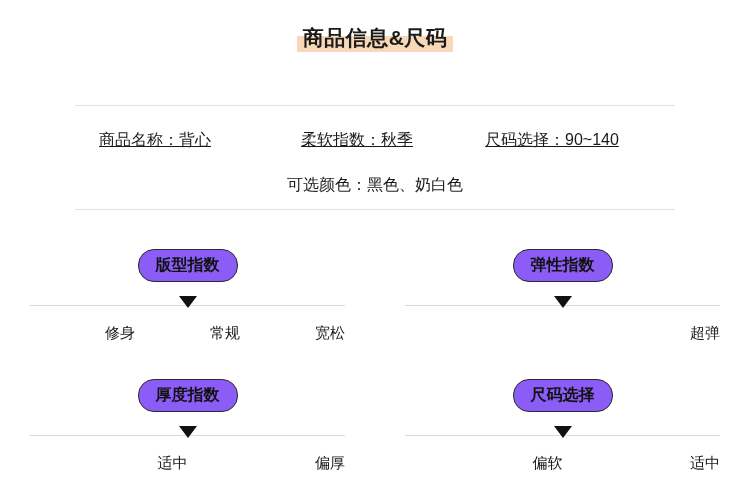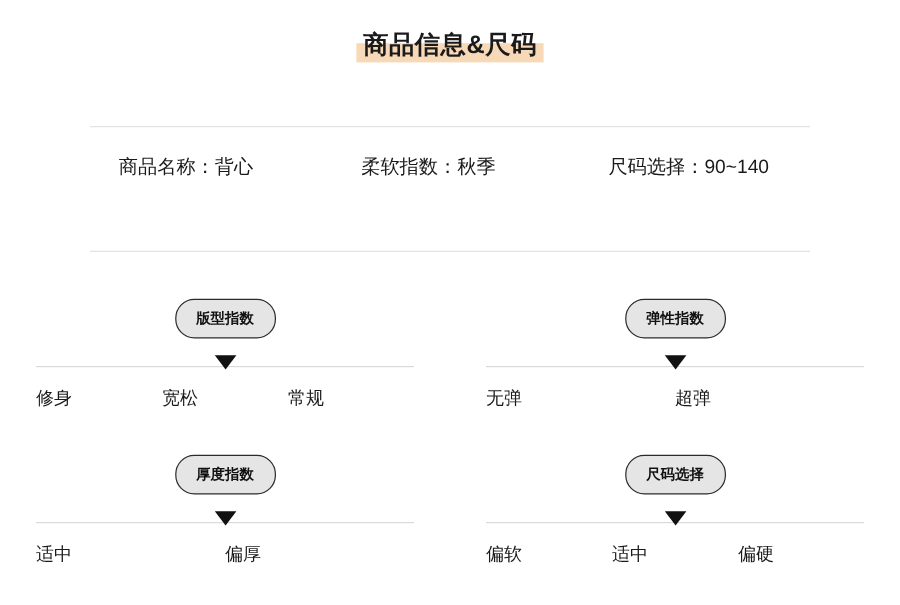--- a/index.html
+++ b/index.html
@@ -73,25 +73,26 @@
   .divider.bottom { top: 209px; }
 
   .info-row-1 {
     position: absolute;
     top: 127px;
     left: 75px;
     width: 600px;
     height: 26px;
     display: flex;
     align-items: center;
+    text-decoration: underline;
   }
 
   .info-row-1 .f1 { margin-left: 24px; }
   .info-row-1 .f2 { margin-left: 90px; }
-  .info-row-1 .f3 { margin-left: 94px; }
+  .info-row-1 .f3 { margin-left: 72px; }
 
   .info-row-2 {
     position: absolute;
     top: 172px;
     left: 75px;
     width: 600px;
     height: 26px;
     display: flex;
     align-items: center;
     justify-content: center;
@@ -128,25 +129,25 @@
     width: 100%;
     text-align: center;
     padding-top: 6px;
   }
 
   .pill {
     display: inline-block;
     border: 1px solid #2b2b2b;
     border-radius: 16px;
     padding: 5px 17px 6px;
-    font-size: 12px;
+    font-size: 16px;
     font-weight: bold;
     line-height: 20px;
     color: #111;
-    background: #e5e5e5;
+    background: #8b5cf6;
     white-space: nowrap;
   }
 
   .scale {
     position: absolute;
     top: 62px;
     left: 30px;
     width: 315px;
   }
 
@@ -170,21 +171,21 @@
   .marker.pos-1   { left: 50%;     }
 
   .scale-labels {
     display: flex;
     width: 100%;
     margin-top: 17px;
   }
 
   .scale-labels .sl {
     flex: 1 1 0;
-    text-align: left;
+    text-align: right;
     font-size: 15px;
     line-height: 20px;
     color: #1a1a1a;
     white-space: nowrap;
   }
 </style>
 </head>
 <body>
 
 <div class="page">
@@ -204,49 +205,53 @@
       <span class="label">商品名称：</span><span class="value">背心</span>
     </div>
     <div class="field f2">
       <span class="label">柔软指数：</span><span class="value">秋季</span>
     </div>
     <div class="field f3">
       <span class="label">尺码选择：</span><span class="value">90~140</span>
     </div>
   </div>
 
+  <div class="info-row-2">
+    <div class="field">
+      <span class="label">可选颜色：</span><span class="value">黑色、奶白色</span>
+    </div>
+  </div>
 
   <div class="index-grid">
 
     <div class="index-cell">
       <div class="pill-wrap">
         <span class="pill">版型指数</span>
       </div>
       <div class="scale">
         <div class="scale-line">
           <div class="marker pos-1" style="left: 50%;"></div>
         </div>
         <div class="scale-labels">
           <span class="sl">修身</span>
+          <span class="sl">常规</span>
           <span class="sl">宽松</span>
-          <span class="sl">常规</span>
         </div>
       </div>
     </div>
 
     <div class="index-cell">
       <div class="pill-wrap">
         <span class="pill">弹性指数</span>
       </div>
       <div class="scale">
         <div class="scale-line">
           <div class="marker pos-1" style="left: 50%;"></div>
         </div>
         <div class="scale-labels">
-          <span class="sl">无弹</span>
           <span class="sl">超弹</span>
         </div>
       </div>
     </div>
 
     <div class="index-cell">
       <div class="pill-wrap">
         <span class="pill">厚度指数</span>
       </div>
       <div class="scale">
@@ -264,19 +269,18 @@
       <div class="pill-wrap">
         <span class="pill">尺码选择</span>
       </div>
       <div class="scale">
         <div class="scale-line">
           <div class="marker pos-1" style="left: 50%;"></div>
         </div>
         <div class="scale-labels">
           <span class="sl">偏软</span>
           <span class="sl">适中</span>
-          <span class="sl">偏硬</span>
         </div>
       </div>
     </div>
 
   </div>
 </div>
 
 </body></html>

